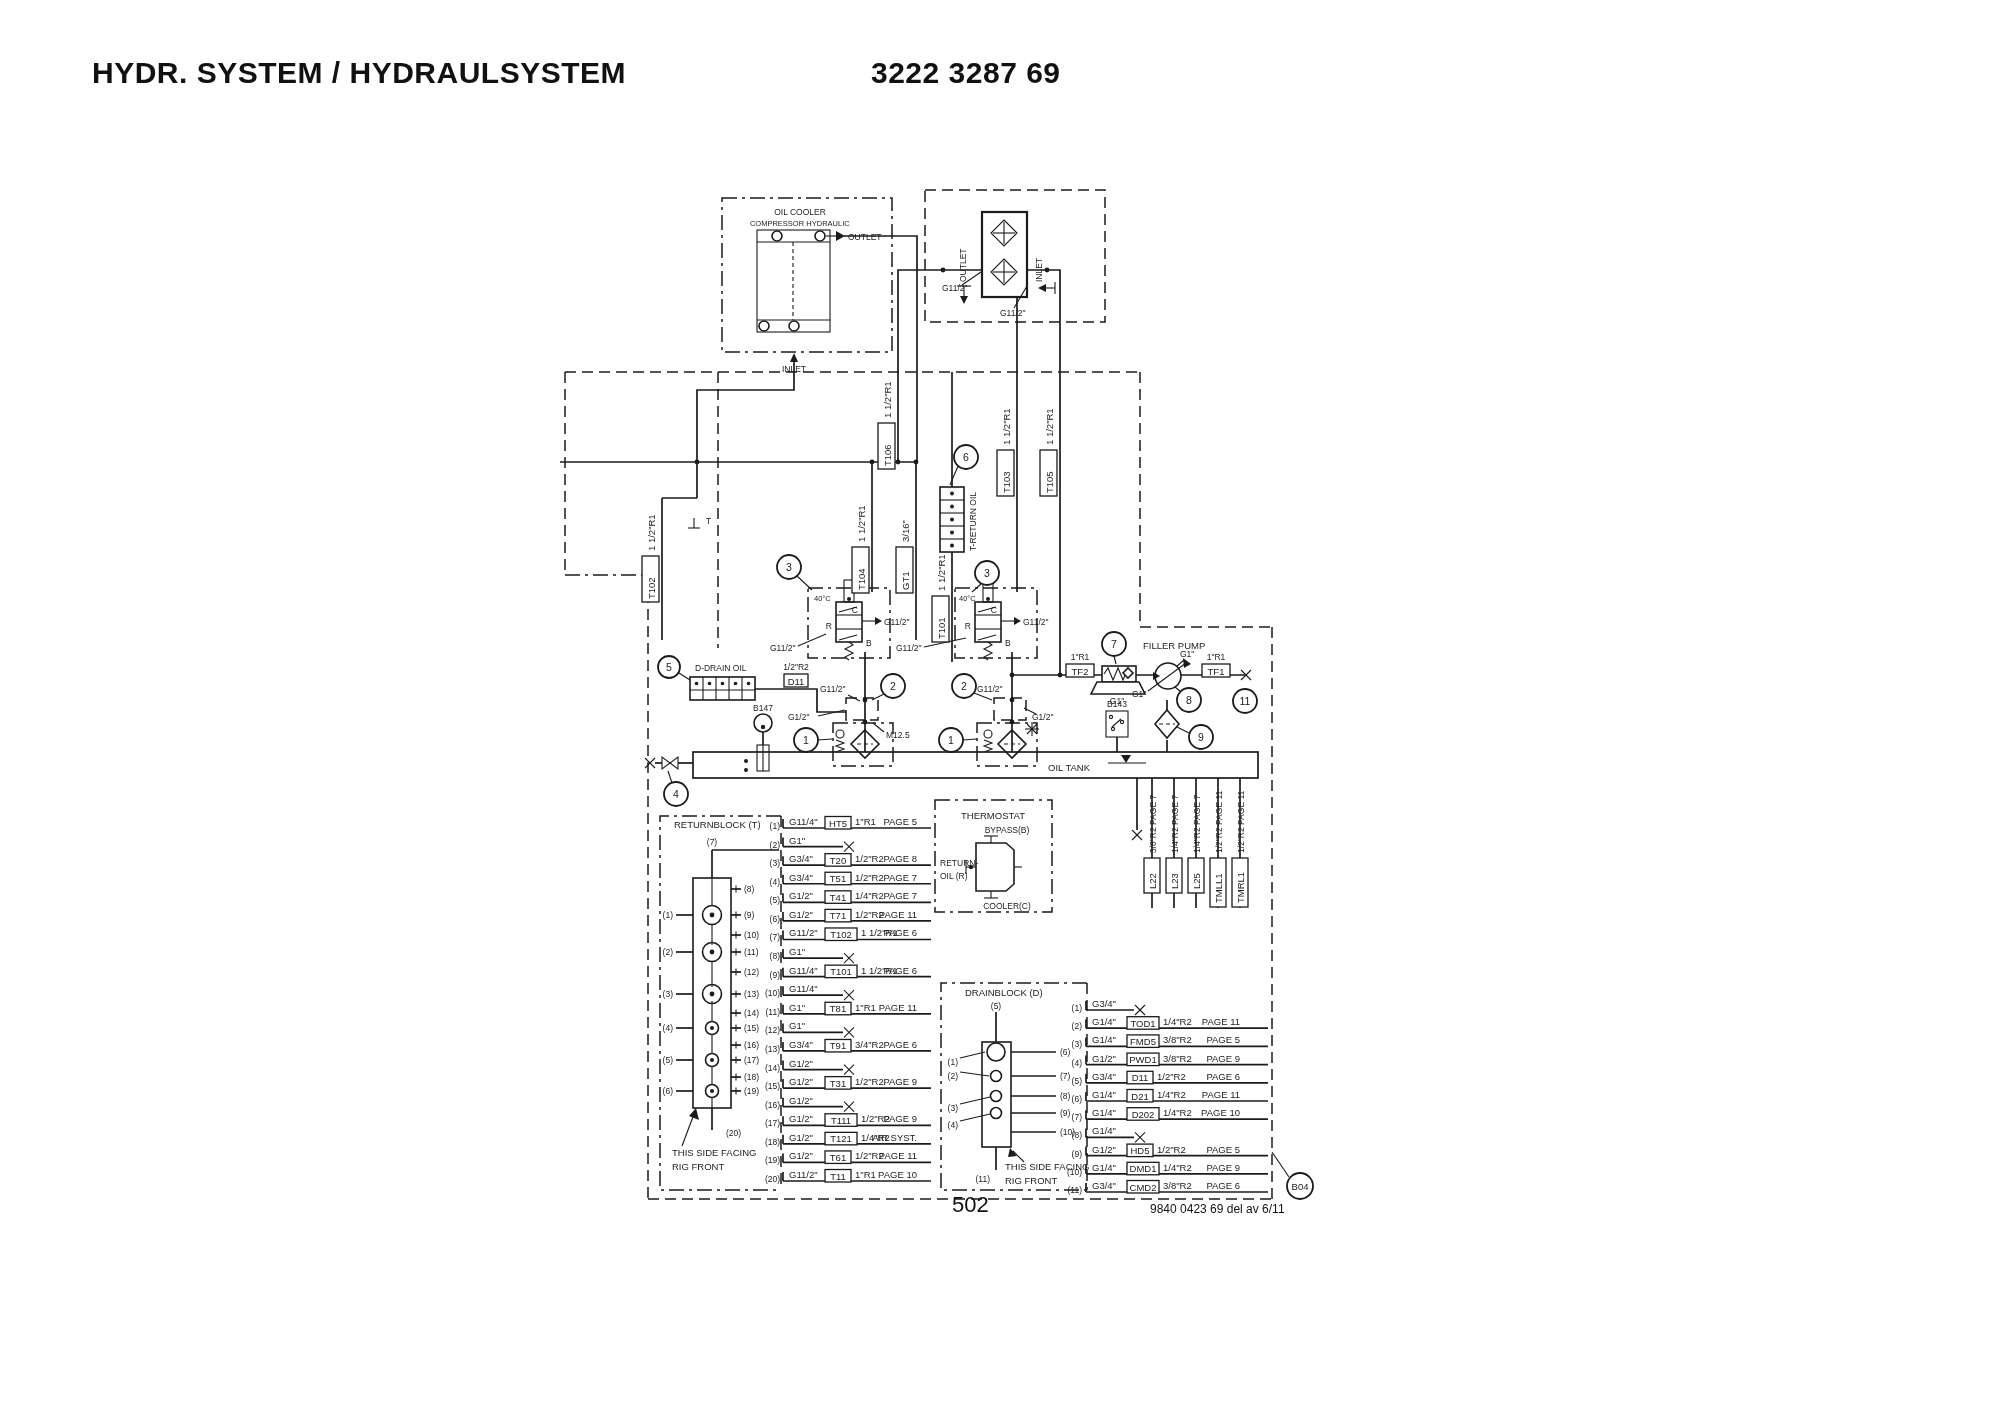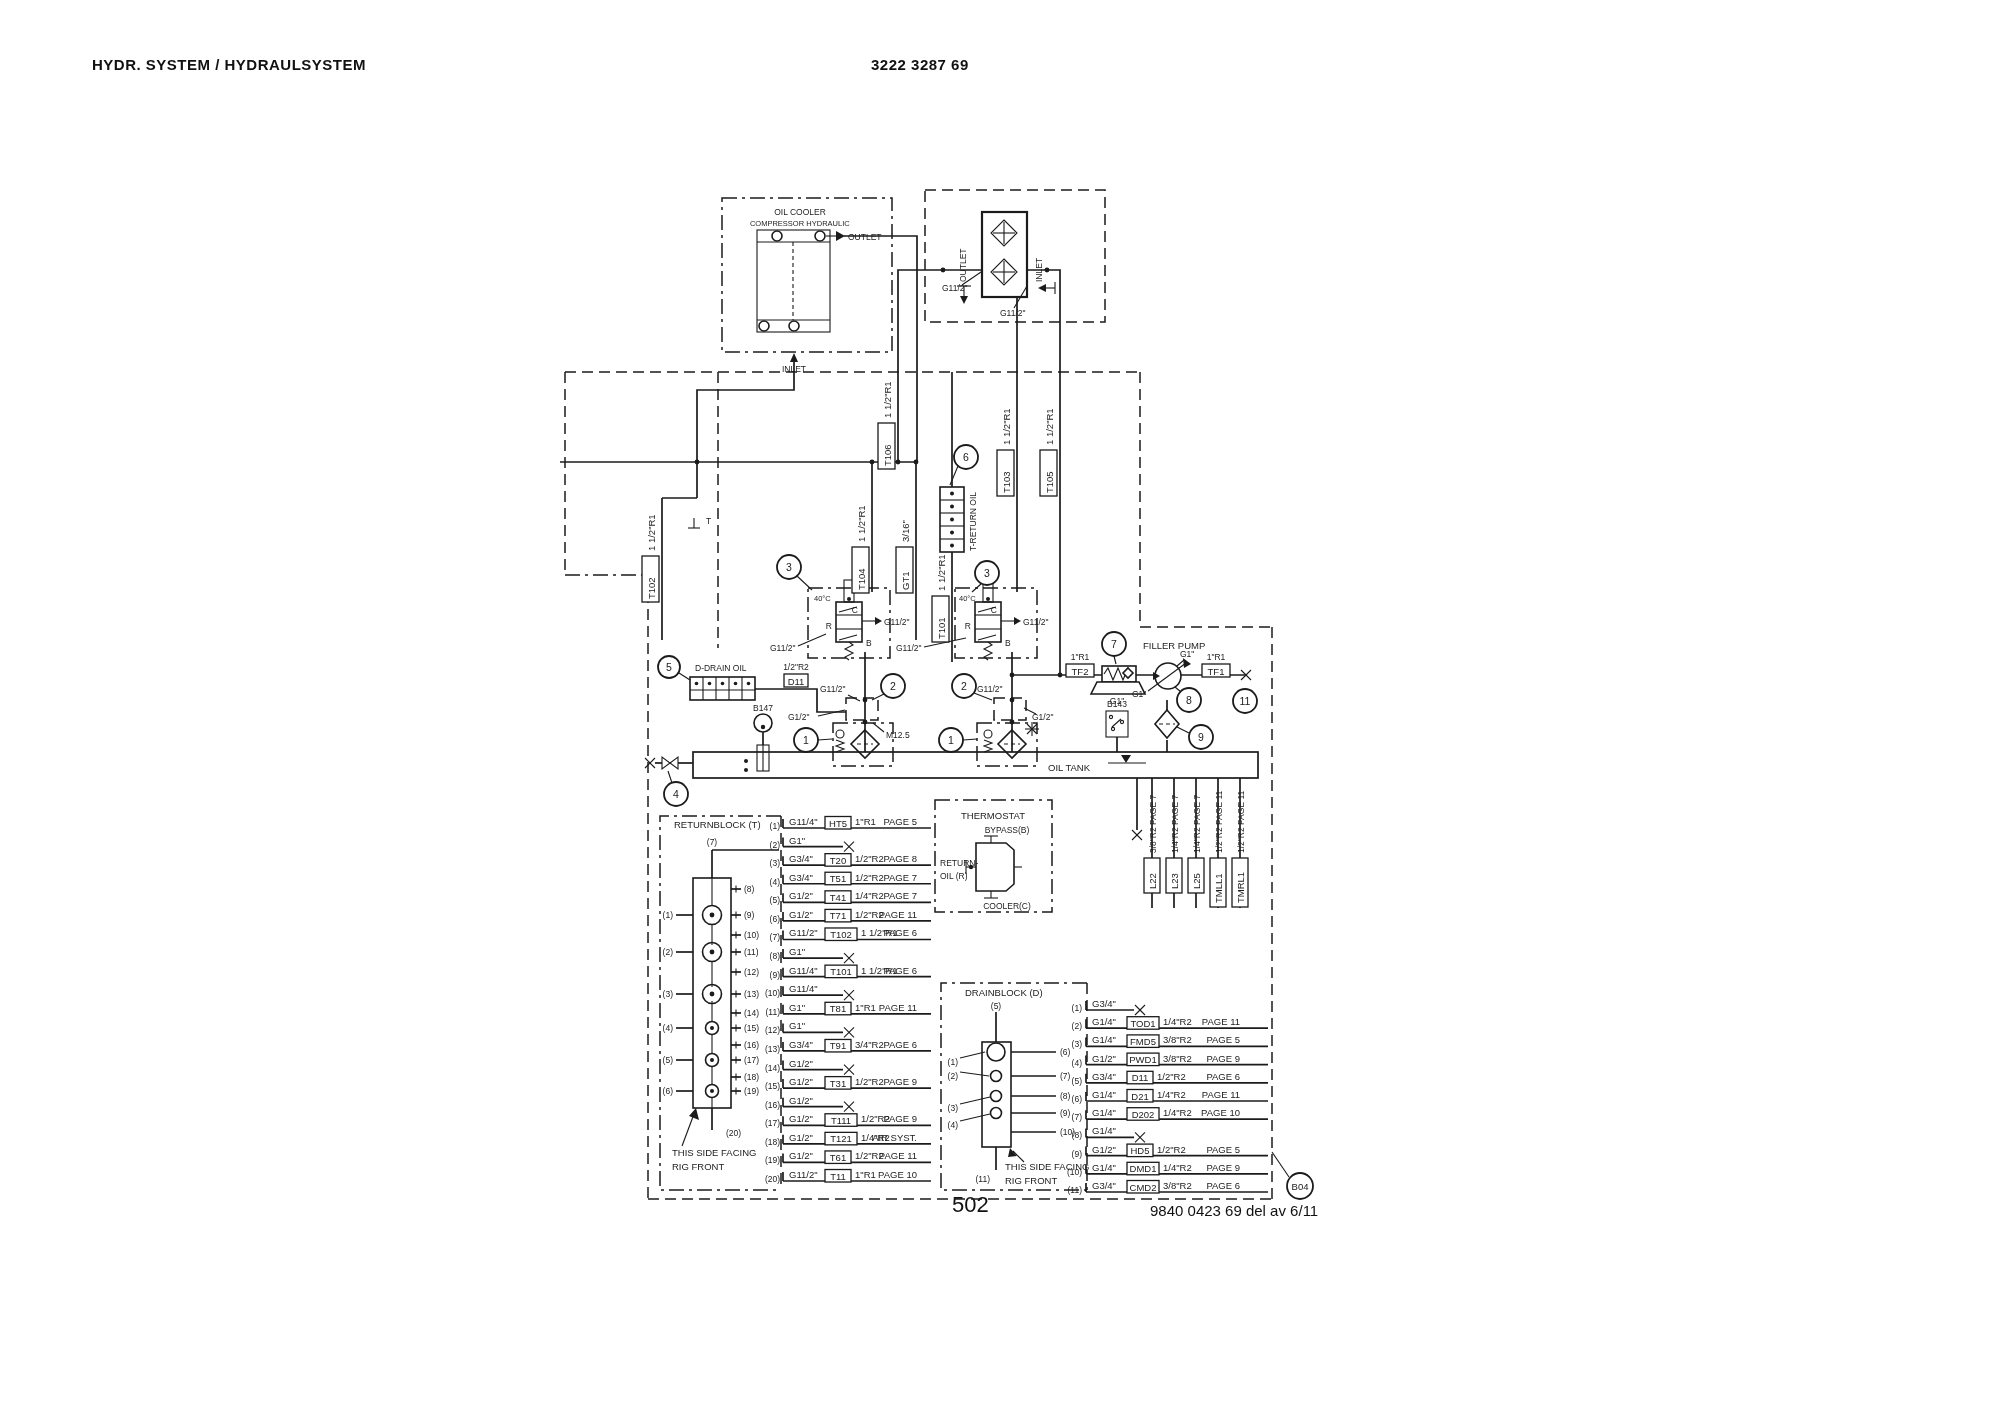--- a/index.html
+++ b/index.html
@@ -1,23 +1,23 @@
 <!DOCTYPE html>
 <html><head>
 <meta charset="utf-8">
 <style>
   html,body{margin:0;padding:0;background:#fff;}
   #page{position:relative;width:2000px;height:1415px;background:#ffffff;overflow:hidden;
         font-family:"Liberation Sans",sans-serif;color:#111;}
-  .hdr{position:absolute;font-weight:bold;font-size:15px;letter-spacing:.5px;}
+  .hdr{position:absolute;font-weight:bold;font-size:30px;letter-spacing:.5px;}
   #title{left:92px;top:56px;}
   #docnum{left:856px;top:56px;margin-left:15px;}
   #pagenum{position:absolute;left:952px;top:1192px;font-size:22px;}
   #byline{position:absolute;left:76px;top:1278px;font-size:72px;color:#000;}
-  #ref{position:absolute;left:1150px;top:1202px;font-size:15px;}
+  #ref{position:absolute;left:1150px;top:1202px;font-size:12px;}
   svg{position:absolute;left:0;top:0;}
   text{font-family:"Liberation Sans",sans-serif;fill:#1b1b1b;}
   .f7{font-size:7.5px}.f8{font-size:8.5px}.f9{font-size:9.5px}.f10{font-size:10.5px}
   .pipe{stroke:#1b1b1b;stroke-width:1.7;fill:none}
   .thin{stroke:#1b1b1b;stroke-width:1.1;fill:none}
   .dashin{stroke:#1b1b1b;stroke-width:1.1;fill:none;stroke-dasharray:4 3}
   .bdash{stroke:#1b1b1b;stroke-width:1.5;fill:none;stroke-dasharray:11 6}
   .bdot{stroke:#1b1b1b;stroke-width:1.5;fill:none;stroke-dasharray:15 5 3 5}
   .tagbox{fill:#fff;stroke:#1b1b1b;stroke-width:1.3}
   .wfill{fill:#fff;stroke:#1b1b1b;stroke-width:1.6}

